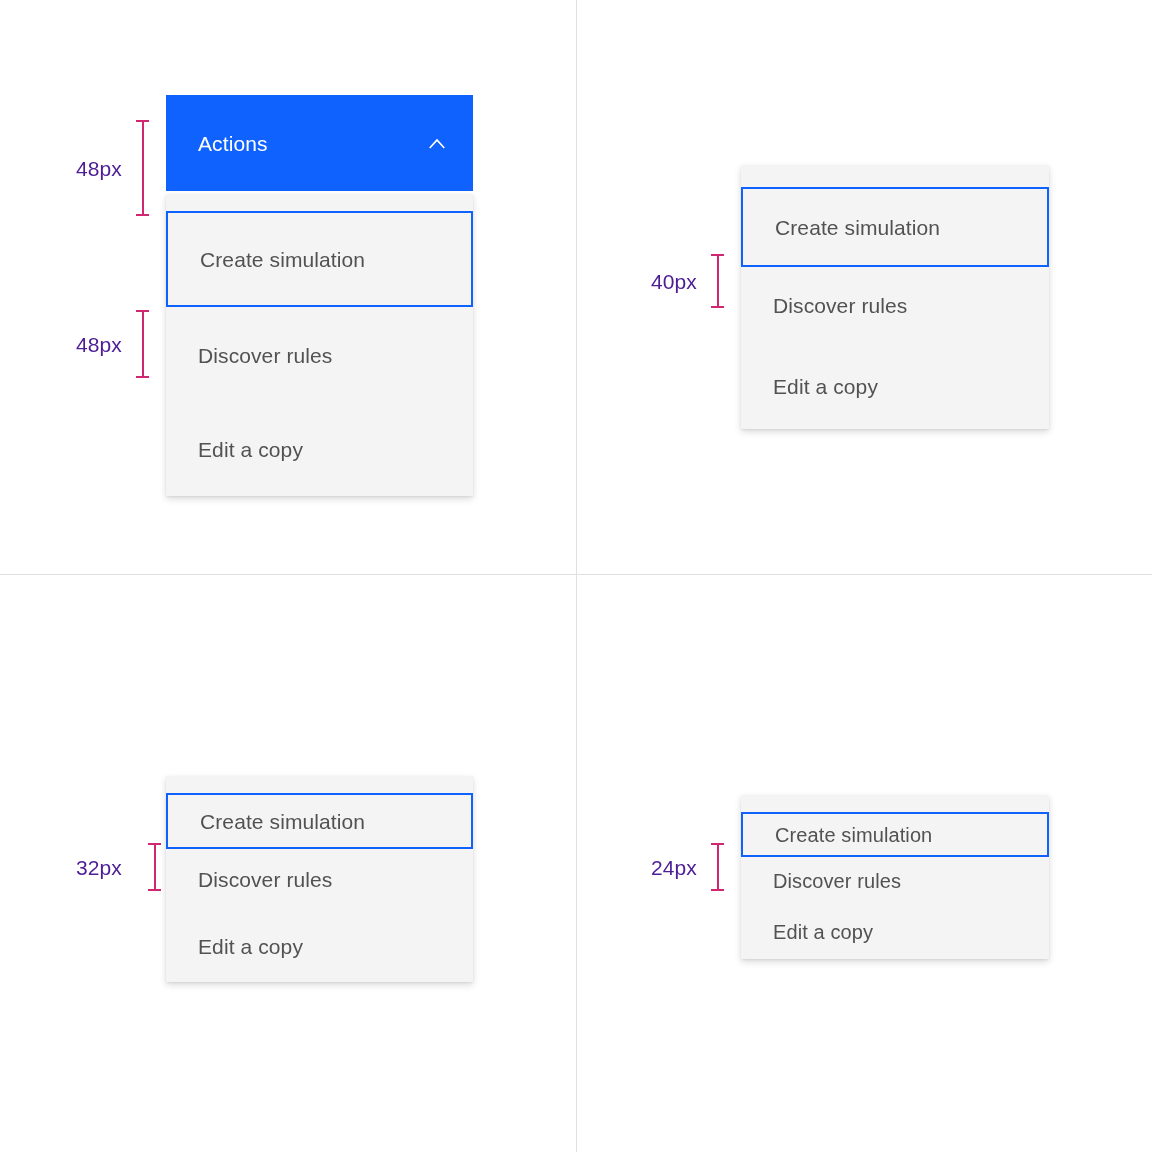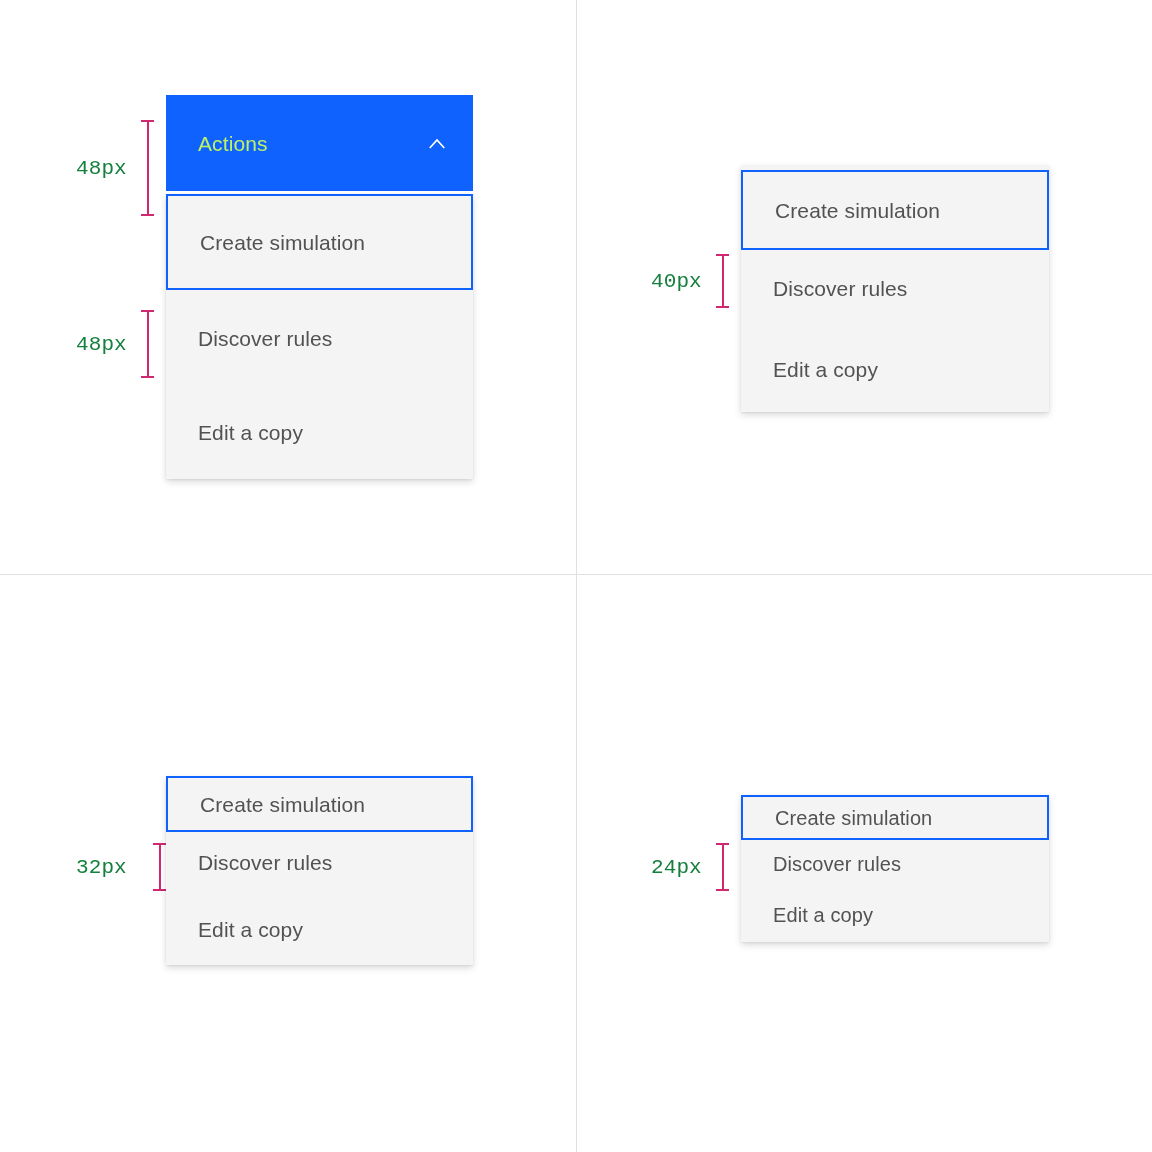--- a/index.html
+++ b/index.html
@@ -53,22 +53,21 @@
     position: absolute;
     display: flex;
     align-items: center;
     color: #d12771;
   }
   .measure-label {
     font-size: 21px;
     line-height: 1;
     letter-spacing: 0.1px;
     white-space: nowrap;
-    color: #15803d;
-    font-family: Liberation Mono, monospace;
+    color: #4c1d95;
   }
   .measure-bracket {
     position: relative;
     margin-left: 14px;
     width: 13px;
   }
   .measure-bracket .stem {
     position: absolute;
     left: 6px;
     top: 0;
@@ -91,21 +90,21 @@
     position: absolute;
     background: #0f62fe;
     display: flex;
     align-items: center;
     justify-content: space-between;
     box-sizing: border-box;
     color: #ffffff;
   }
   .dropdown-button .dd-label {
     font-size: 21px;
-    color: #bef264;
+    color: #ffffff;
     letter-spacing: 0.1px;
     line-height: 1;
   }
   .dropdown-button .dd-chevron {
     display: flex;
     align-items: center;
     justify-content: center;
   }
   .dropdown-button .dd-chevron svg { display: block; }
 
@@ -128,20 +127,21 @@
   .menu-item .mi-label {
     font-size: 21px;
     line-height: 1;
     letter-spacing: 0.1px;
     color: #525252;
   }
   .menu-item.focused {
     border: 2px solid #0f62fe;
     outline: 1px solid #f4f4f4;
     outline-offset: -3px;
+    margin-top: 17px;
   }
 
   
   .menu.size-48 .menu-item { height: 48px; padding-left: 32px; }
   .menu.size-40 .menu-item { height: 40px; padding-left: 32px; }
   .menu.size-32 .menu-item { height: 32px; padding-left: 32px; }
   .menu.size-24 .menu-item { height: 24px; padding-left: 32px; }
 
   .menu.size-48 .menu-item .mi-label { font-size: 21px; }
   .menu.size-40 .menu-item .mi-label { font-size: 21px; }

